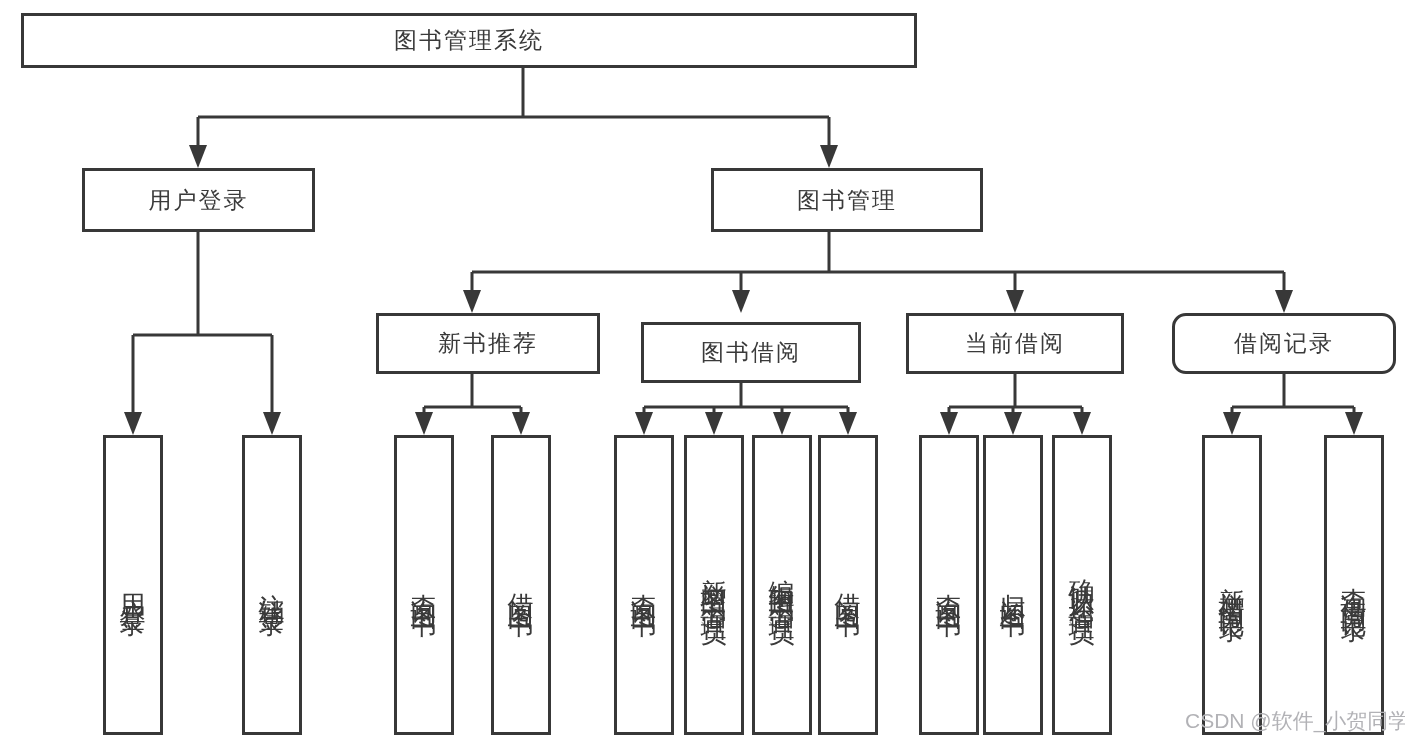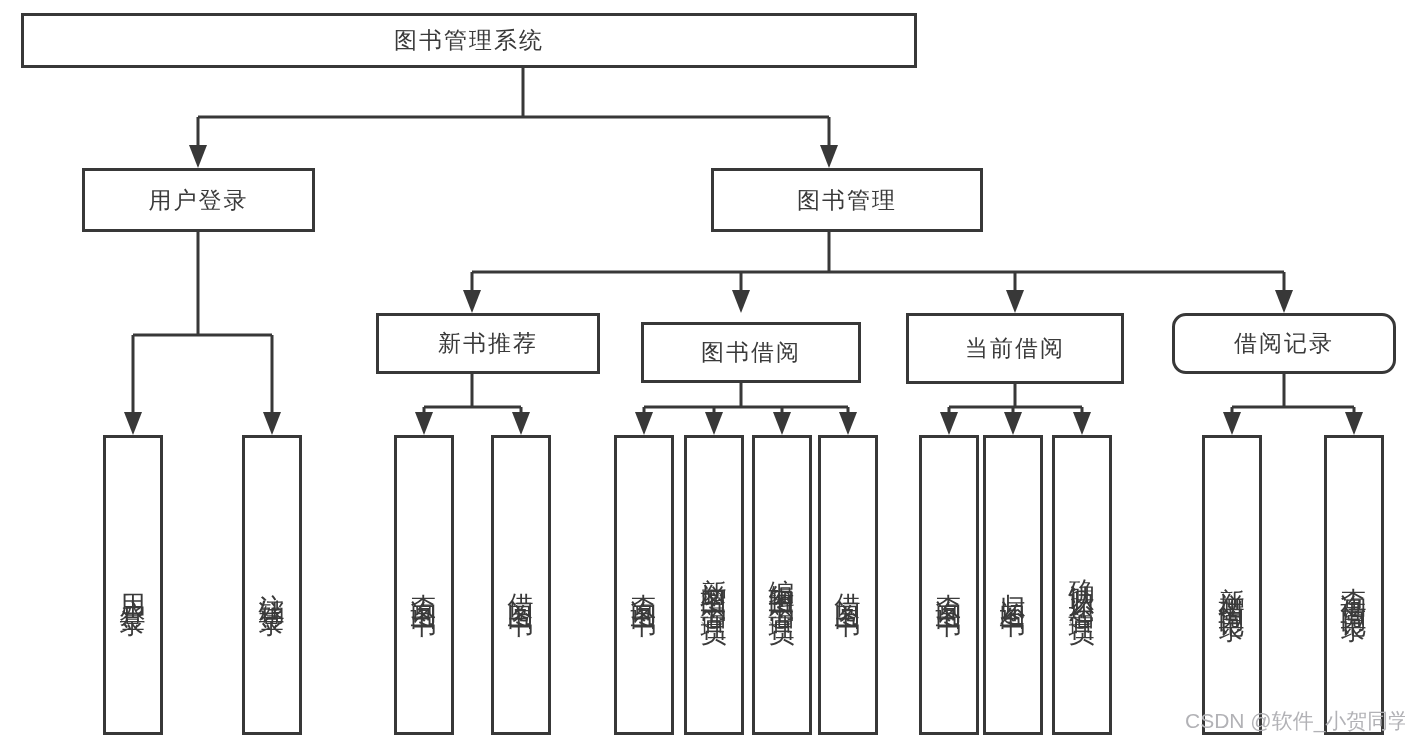--- a/index.html
+++ b/index.html
@@ -50,21 +50,21 @@
     letter-spacing: 6px;
     line-height: 1;
     white-space: nowrap;
   }
   
   #root-box   { left: 21px;   top: 13px;  width: 896px; height: 55px; }
   #l2-login   { left: 82px;   top: 168px; width: 233px;  height: 64px; }
   #l2-mgmt    { left: 711px;  top: 168px; width: 272px;  height: 64px; }
   #l3-recommend { left: 360px;  top: 313px; width: 224px; height: 61px; margin-left: 16px; }
   #l3-borrow    { left: 631px;  top: 322px; width: 220px; height: 61px; margin-left: 10px; }
-  #l3-current   { left: 906px;  top: 313px; width: 218px; height: 71px; }
+  #l3-current   { left: 906px;  top: 313px; width: 218px; height: 61px; }
   #l3-records   { left: 1172px; top: 313px; width: 224px; height: 61px; border-radius: 14px; }
   #leaf-1  { left: 103px;  }
   #leaf-2  { left: 242px;  }
   #leaf-3  { left: 394px;  }
   #leaf-4  { left: 491px;  }
   #leaf-5  { left: 614px;  }
   #leaf-6  { left: 684px;  }
   #leaf-7  { left: 752px;  }
   #leaf-8  { left: 818px;  }
   #leaf-9  { left: 919px;  }

